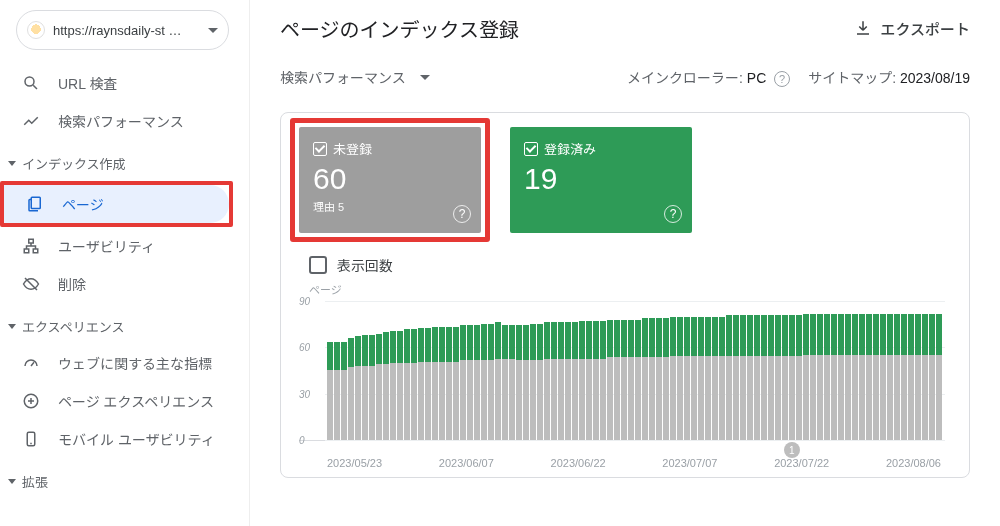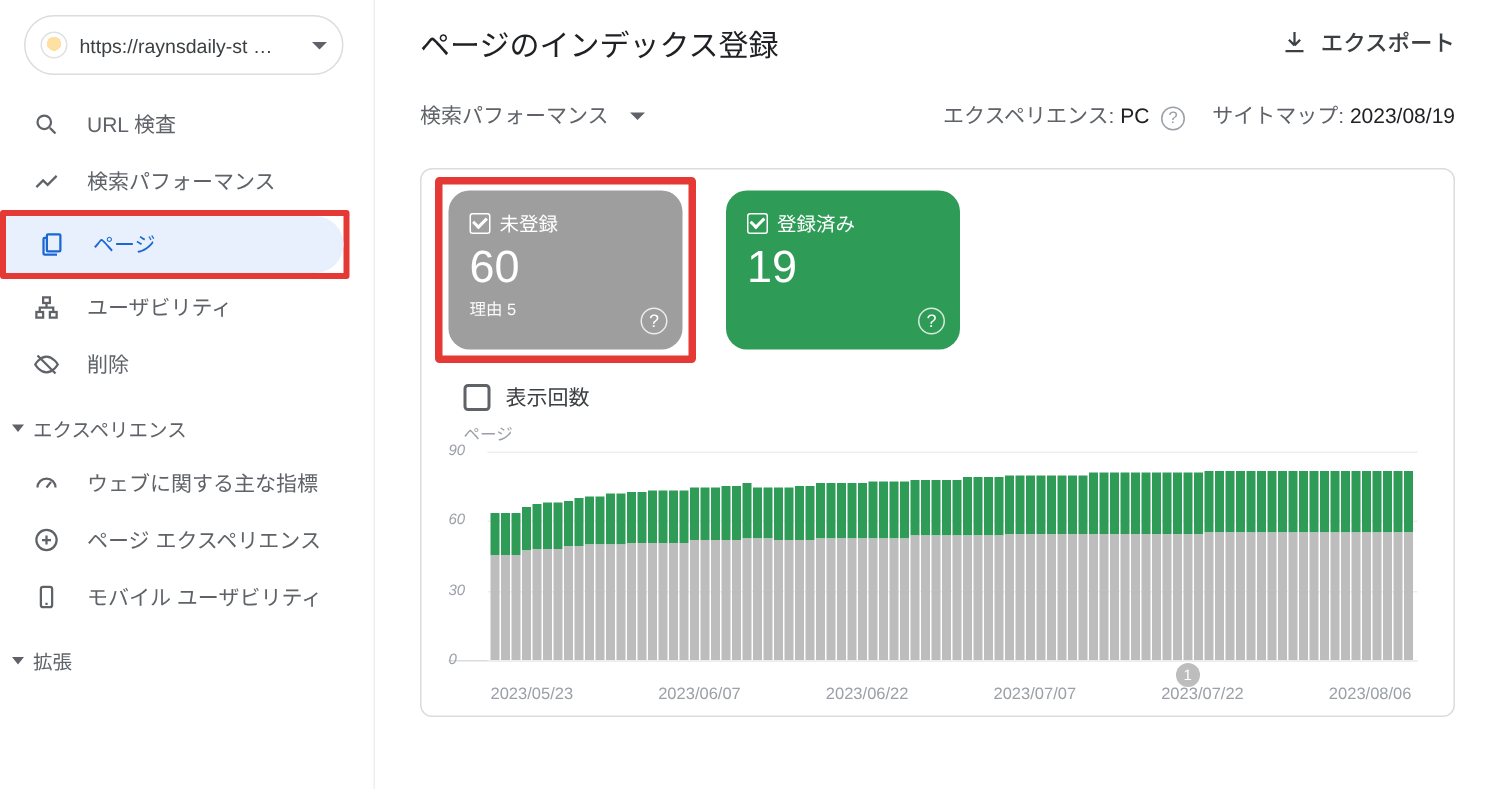--- a/index.html
+++ b/index.html
@@ -103,22 +103,22 @@
     padding: 0 0 0 0;
     position: relative;
   }
   .tile-highlight {
     border: 5px solid #e53935;
     border-radius: 3px;
     padding: 4px;
     margin: -5px 0 -5px -5px;
   }
   .tile {
-    width: 156px; height: 106px;
-    border-radius: 14px;
+    width: 182px; height: 106px;
+    border-radius: 2px;
     color: #fff;
     padding: 12px 14px 10px 14px;
     position: relative;
     display: flex; flex-direction: column;
   }
   .tile.gray { background: #9e9e9e; }
   .tile.green { background: #2e9b57; }
   .tile .check {
     display: inline-flex; align-items: center; gap: 6px;
     font-size: 13px;
@@ -196,20 +196,24 @@
       </svg>
     <span>URL 検査</span>
   </div>
   <div class="nav-item">
     <svg class="nav-icon" viewBox="0 0 24 24">
         <path d="M3 17l6-6 4 4 8-8"></path>
       </svg>
     <span>検索パフォーマンス</span>
   </div>
 
+  <div class="nav-section">
+    <span class="tri"></span>
+    <span>インデックス作成</span>
+  </div>
   <div class="highlight-box">
     <div class="nav-item active">
       <svg class="nav-icon" viewBox="0 0 24 24">
           <rect x="7" y="3" width="12" height="15" rx="1"></rect>
           <path d="M7 6H5a1 1 0 0 0-1 1v13a1 1 0 0 0 1 1h11"></path>
         </svg>
       <span>ページ</span>
     </div>
   </div>
   <div class="nav-item">
@@ -272,21 +276,21 @@
     </div>
   </div>
 
   <div class="filter-row">
     <div class="filter-left">
       <span>検索パフォーマンス</span>
       <span class="dd-arrow2"></span>
     </div>
     <div class="filter-right">
       <span>
-        <span>エクスペリエンス: </span><span class="bold-dark">PC</span>
+        <span>メインクローラー: </span><span class="bold-dark">PC</span>
         <span class="qmark">?</span>
       </span>
       <span>
         <span>サイトマップ: </span><span class="bold-dark">2023/08/19</span>
       </span>
     </div>
   </div>
 
   <div class="card">
     <div class="tile-row" style="padding:10px 0 0 14px;">

